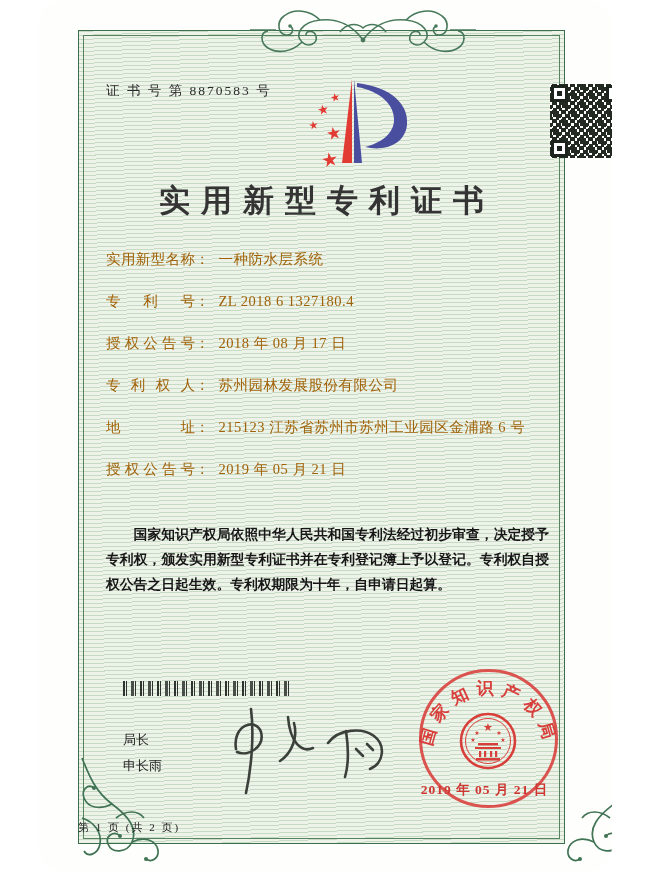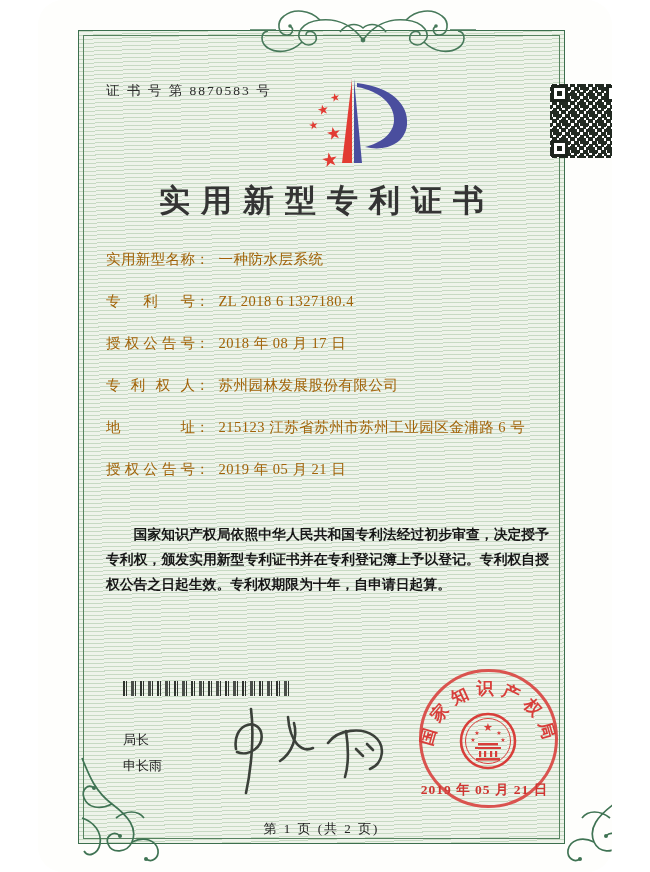--- a/index.html
+++ b/index.html
@@ -90,22 +90,22 @@
     border:3.5px solid rgba(216,62,58,.88);
   }
   .seal svg { position:absolute; inset:0; }
   .seal-date {
     position:absolute; left:-8px; right:0; top:112px; text-align:center;
     font-size:13.5px; font-weight:700; color:#cf3531; letter-spacing:1px;
     white-space:nowrap;
   }
 
   .footer {
-    position:absolute; left:40px; right:47px; top:820px; text-align:center;
-    font-size:13px; color:#222; letter-spacing:2px;
+    position:absolute; left:40px; right:47px; top:820px; 
+    font-size:11px; color:#222; letter-spacing:2px;
   }
 </style>
 </head>
 <body>
 
 <div class="page">
 
   <div class="frame-outer"></div>
   <div class="frame-inner"></div>
 

